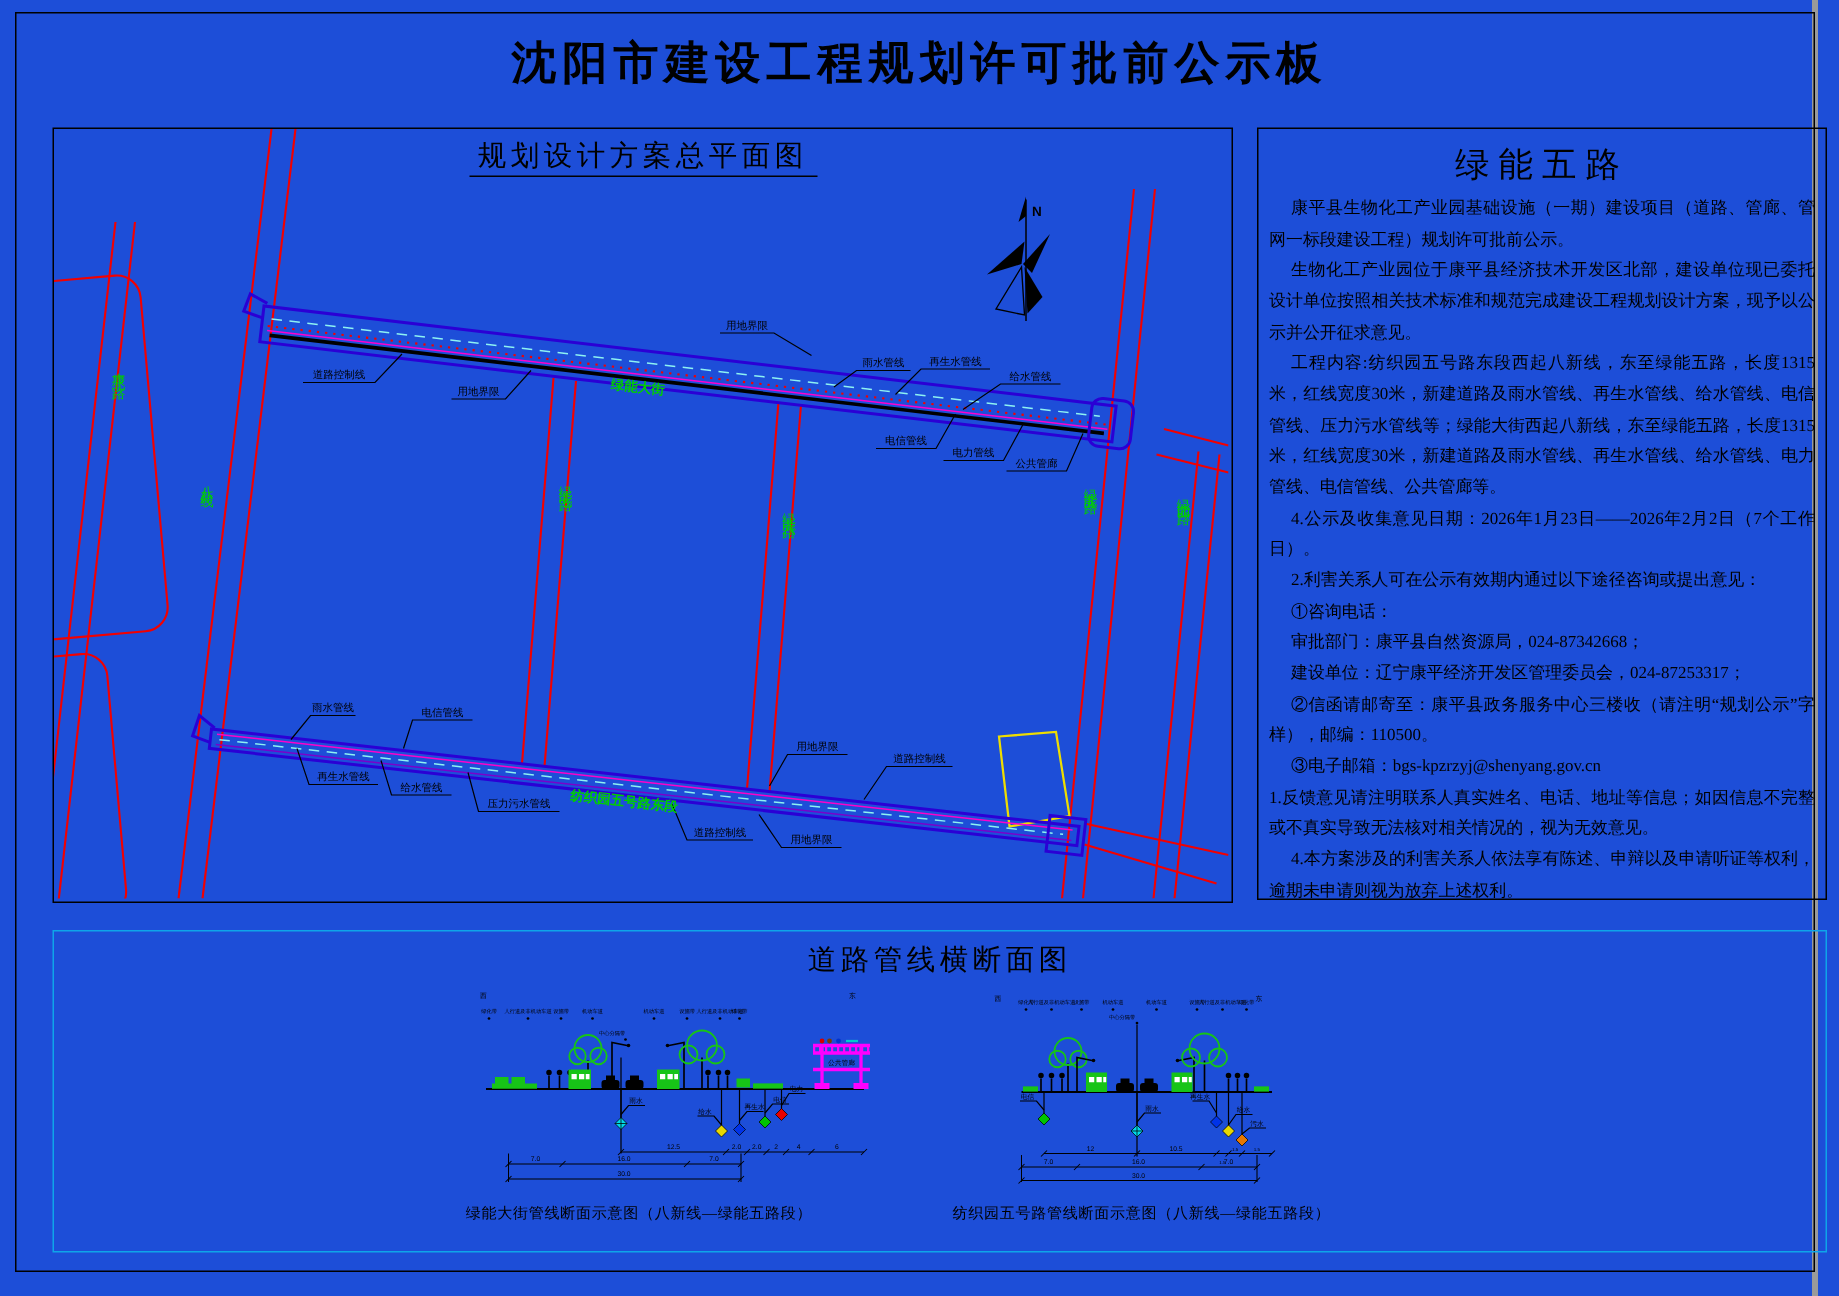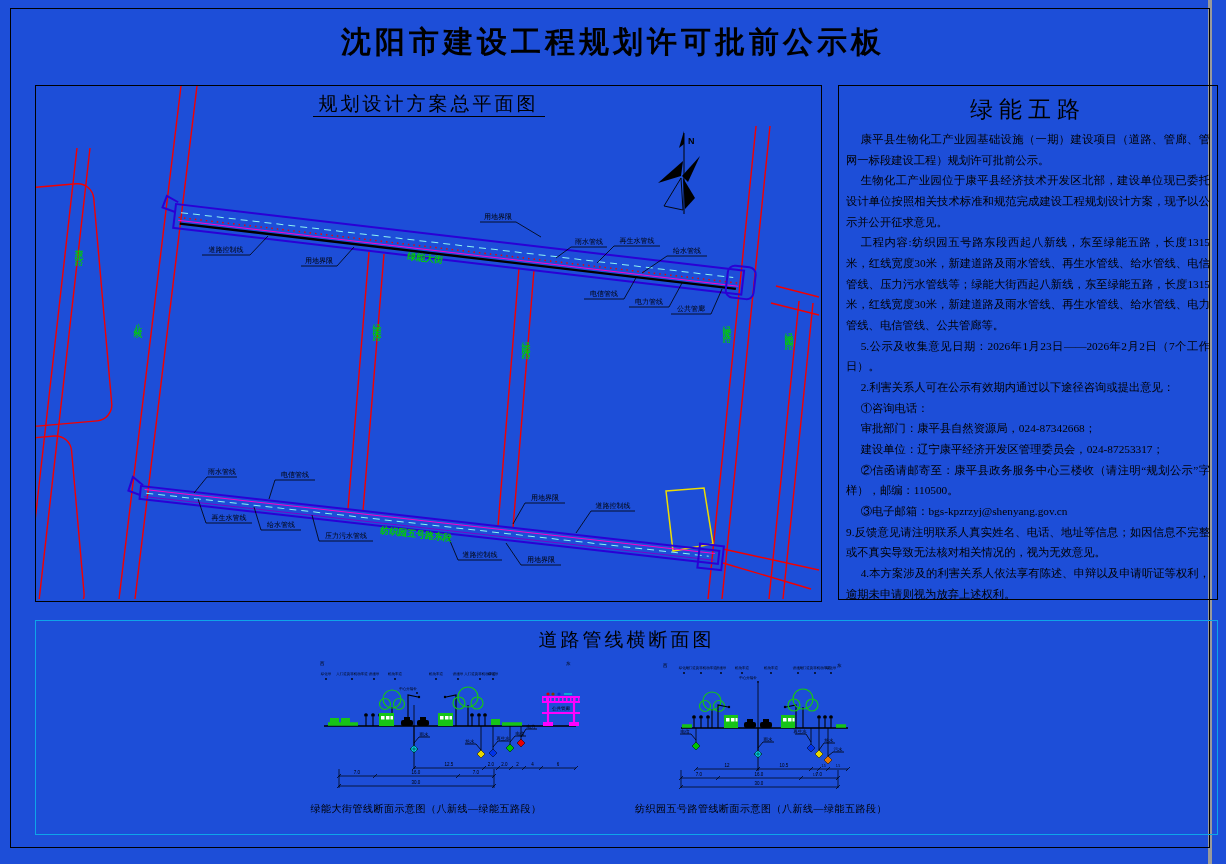--- a/index.html
+++ b/index.html
@@ -161,28 +161,28 @@
     <div class="rname" style="left:372px;top:164px;transform:rotate(6.5deg);">绿能大街</div>
     <div class="rname" style="left:345px;top:438px;transform:rotate(6.5deg);">纺织园五号路东段</div>
   </div>
 
   <div class="info-panel">
     <h2 class="info-title">绿能五路</h2>
     <div class="info-body">
       <p class="ind">康平县生物化工产业园基础设施（一期）建设项目（道路、管廊、管网一标段建设工程）规划许可批前公示。</p>
       <p class="ind">生物化工产业园位于康平县经济技术开发区北部，建设单位现已委托设计单位按照相关技术标准和规范完成建设工程规划设计方案，现予以公示并公开征求意见。</p>
       <p class="ind">工程内容:纺织园五号路东段西起八新线，东至绿能五路，长度1315米，红线宽度30米，新建道路及雨水管线、再生水管线、给水管线、电信管线、压力污水管线等；绿能大街西起八新线，东至绿能五路，长度1315米，红线宽度30米，新建道路及雨水管线、再生水管线、给水管线、电力管线、电信管线、公共管廊等。</p>
-      <p class="ind">5.公示及收集意见日期：2026年1月23日——2026年2月2日（7个工作日）。</p>
+      <p class="ind">4.公示及收集意见日期：2026年1月23日——2026年2月2日（7个工作日）。</p>
       <p class="ind">2.利害关系人可在公示有效期内通过以下途径咨询或提出意见：</p>
       <p class="ind">①咨询电话：</p>
       <p class="ind">审批部门：康平县自然资源局，024-87342668；</p>
       <p class="ind">建设单位：辽宁康平经济开发区管理委员会，024-87253317；</p>
       <p class="ind">②信函请邮寄至：康平县政务服务中心三楼收（请注明“规划公示”字样），邮编：110500。</p>
       <p class="ind">③电子邮箱：bgs-kpzrzyj@shenyang.gov.cn</p>
-      <p>9.反馈意见请注明联系人真实姓名、电话、地址等信息；如因信息不完整或不真实导致无法核对相关情况的，视为无效意见。</p>
+      <p>1.反馈意见请注明联系人真实姓名、电话、地址等信息；如因信息不完整或不真实导致无法核对相关情况的，视为无效意见。</p>
       <p class="ind">4.本方案涉及的利害关系人依法享有陈述、申辩以及申请听证等权利，逾期未申请则视为放弃上述权利。</p>
 
     </div>
   </div>
 
   <div class="bottom-panel">
     <svg width="1181" height="213" viewBox="0 0 1181 213">
 
       <g>
         <text class="tiny4" x="284" y="44">西</text>

